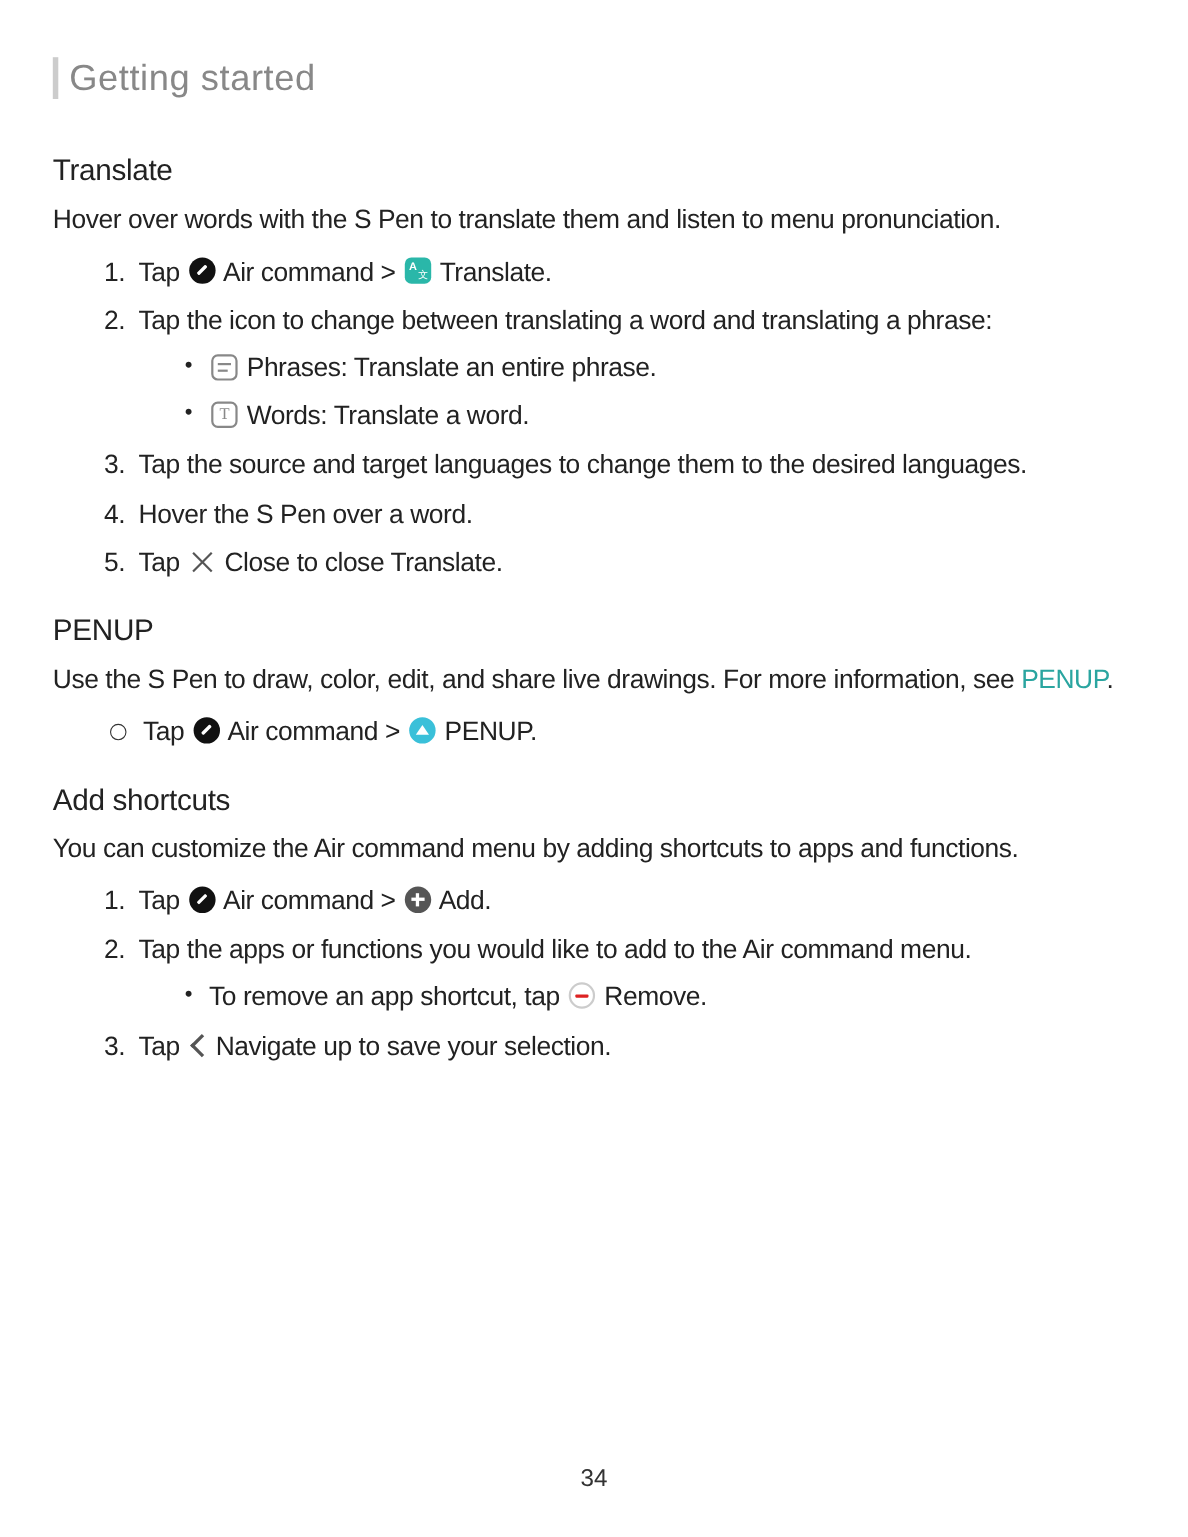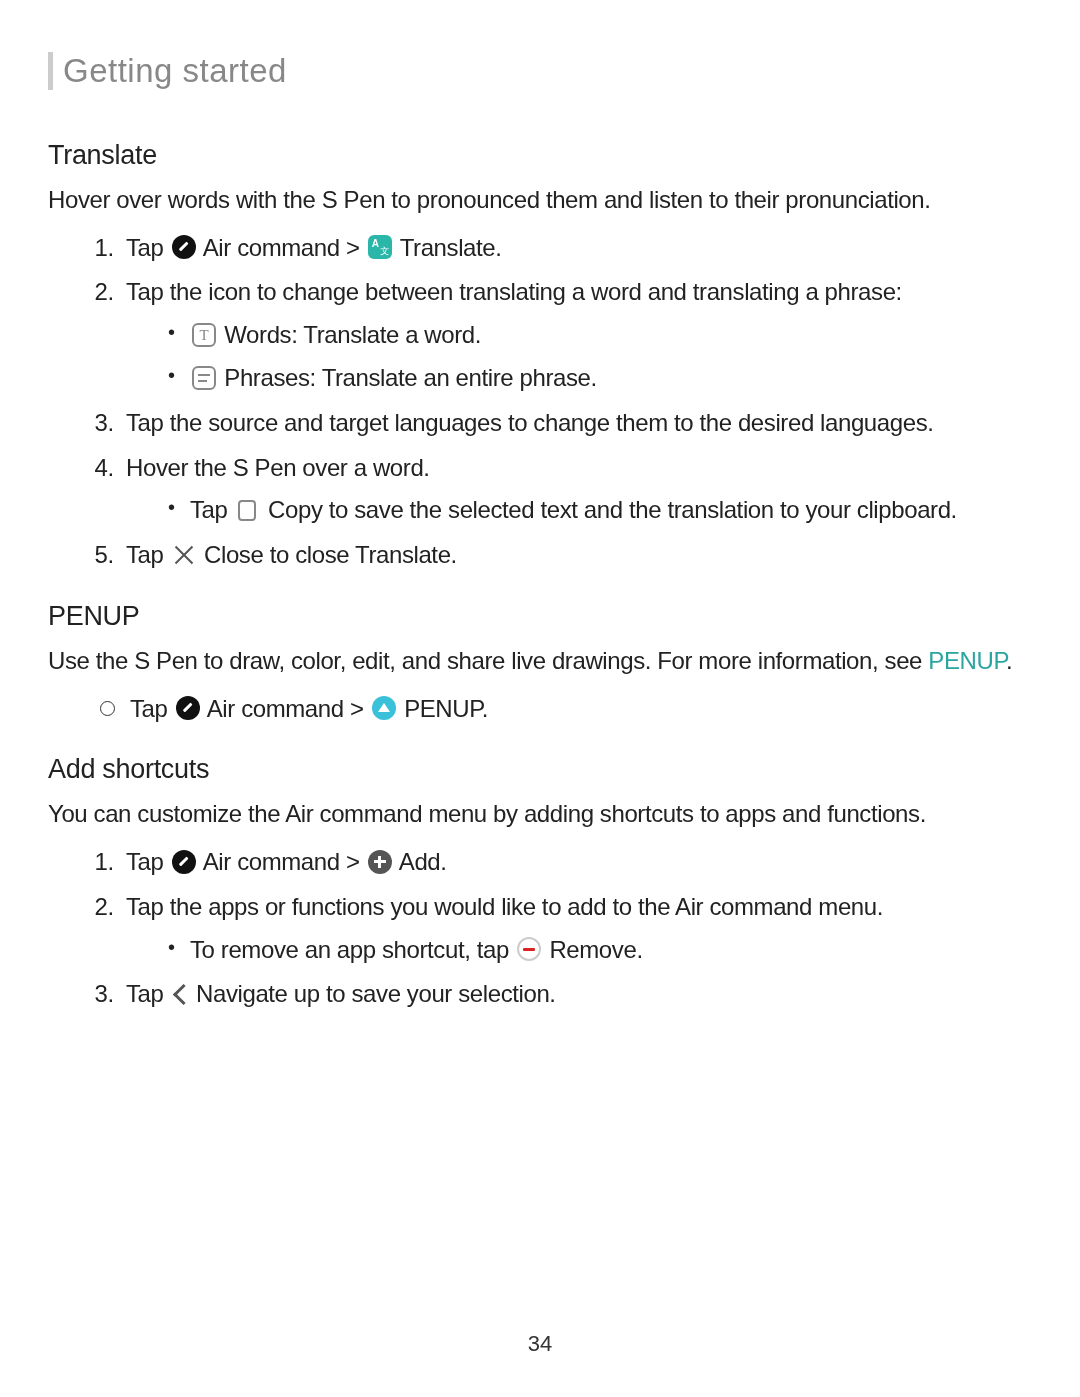--- a/index.html
+++ b/index.html
@@ -275,47 +275,43 @@
 </style>
 </head>
 <body>
 
 <div class="header-bar">
   <div class="header-title">Getting started</div>
 </div>
 
 <div class="section">
   <div class="section-title">Translate</div>
-  <div class="body-text">Hover over words with the S Pen to pronounced them and listen to their pronunciation.</div>
+  <div class="body-text">Hover over words with the S Pen to translate them and listen to menu pronunciation.</div>
   <ol>
     <li>
       <span>Tap</span>
       <span class="icon icon-pen-circle"></span><span class="bold"> Air command &gt; </span><span class="icon icon-translate"></span><span class="bold"> Translate</span><span>.</span>
     </li>
     <li>
       <span>Tap the icon to change between translating a word and translating a phrase:</span>
       <ul class="bullets">
+        <li>
+          <span class="icon icon-phrases"></span>
+          <span class="bold">Phrases</span><span>: Translate an entire phrase.</span>
+        </li>
         <li>
           <span class="icon icon-words">T</span>
           <span class="bold">Words</span><span>: Translate a word.</span>
         </li>
-        <li>
-          <span class="icon icon-phrases"></span>
-          <span class="bold">Phrases</span><span>: Translate an entire phrase.</span>
-        </li>
       </ul>
     </li>
     <li>Tap the source and target languages to change them to the desired languages.</li>
     <li>
       <span>Hover the S Pen over a word.</span>
       <ul class="bullets">
-        <li>
-          <span>Tap</span>
-          <span class="icon icon-copy"></span><span class="bold"> Copy</span><span> to save the selected text and the translation to your clipboard.</span>
-        </li>
       </ul>
     </li>
     <li>
       <span>Tap</span>
       <span class="icon icon-close"></span><span class="bold"> Close</span><span> to close Translate.</span>
     </li>
   </ol>
 </div>
 
 <div class="section">

